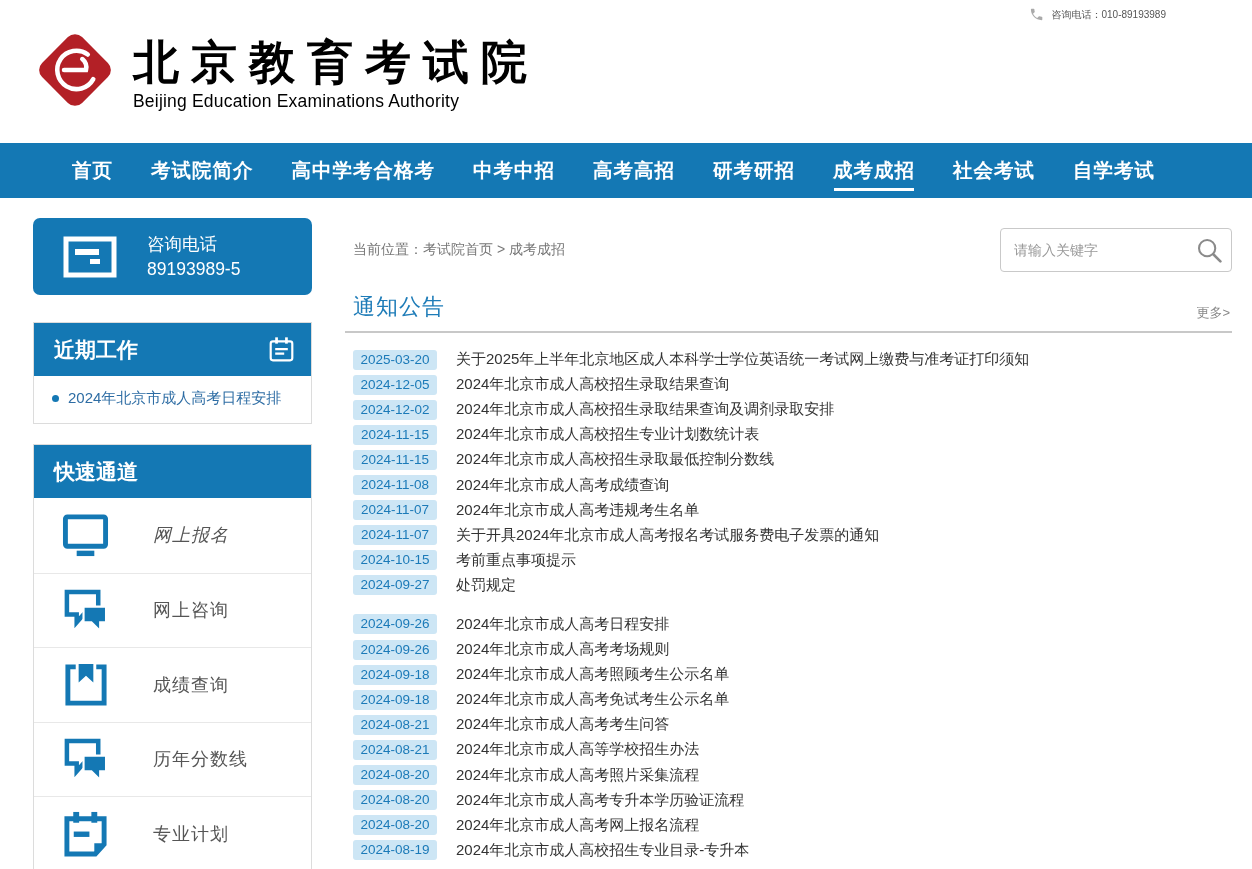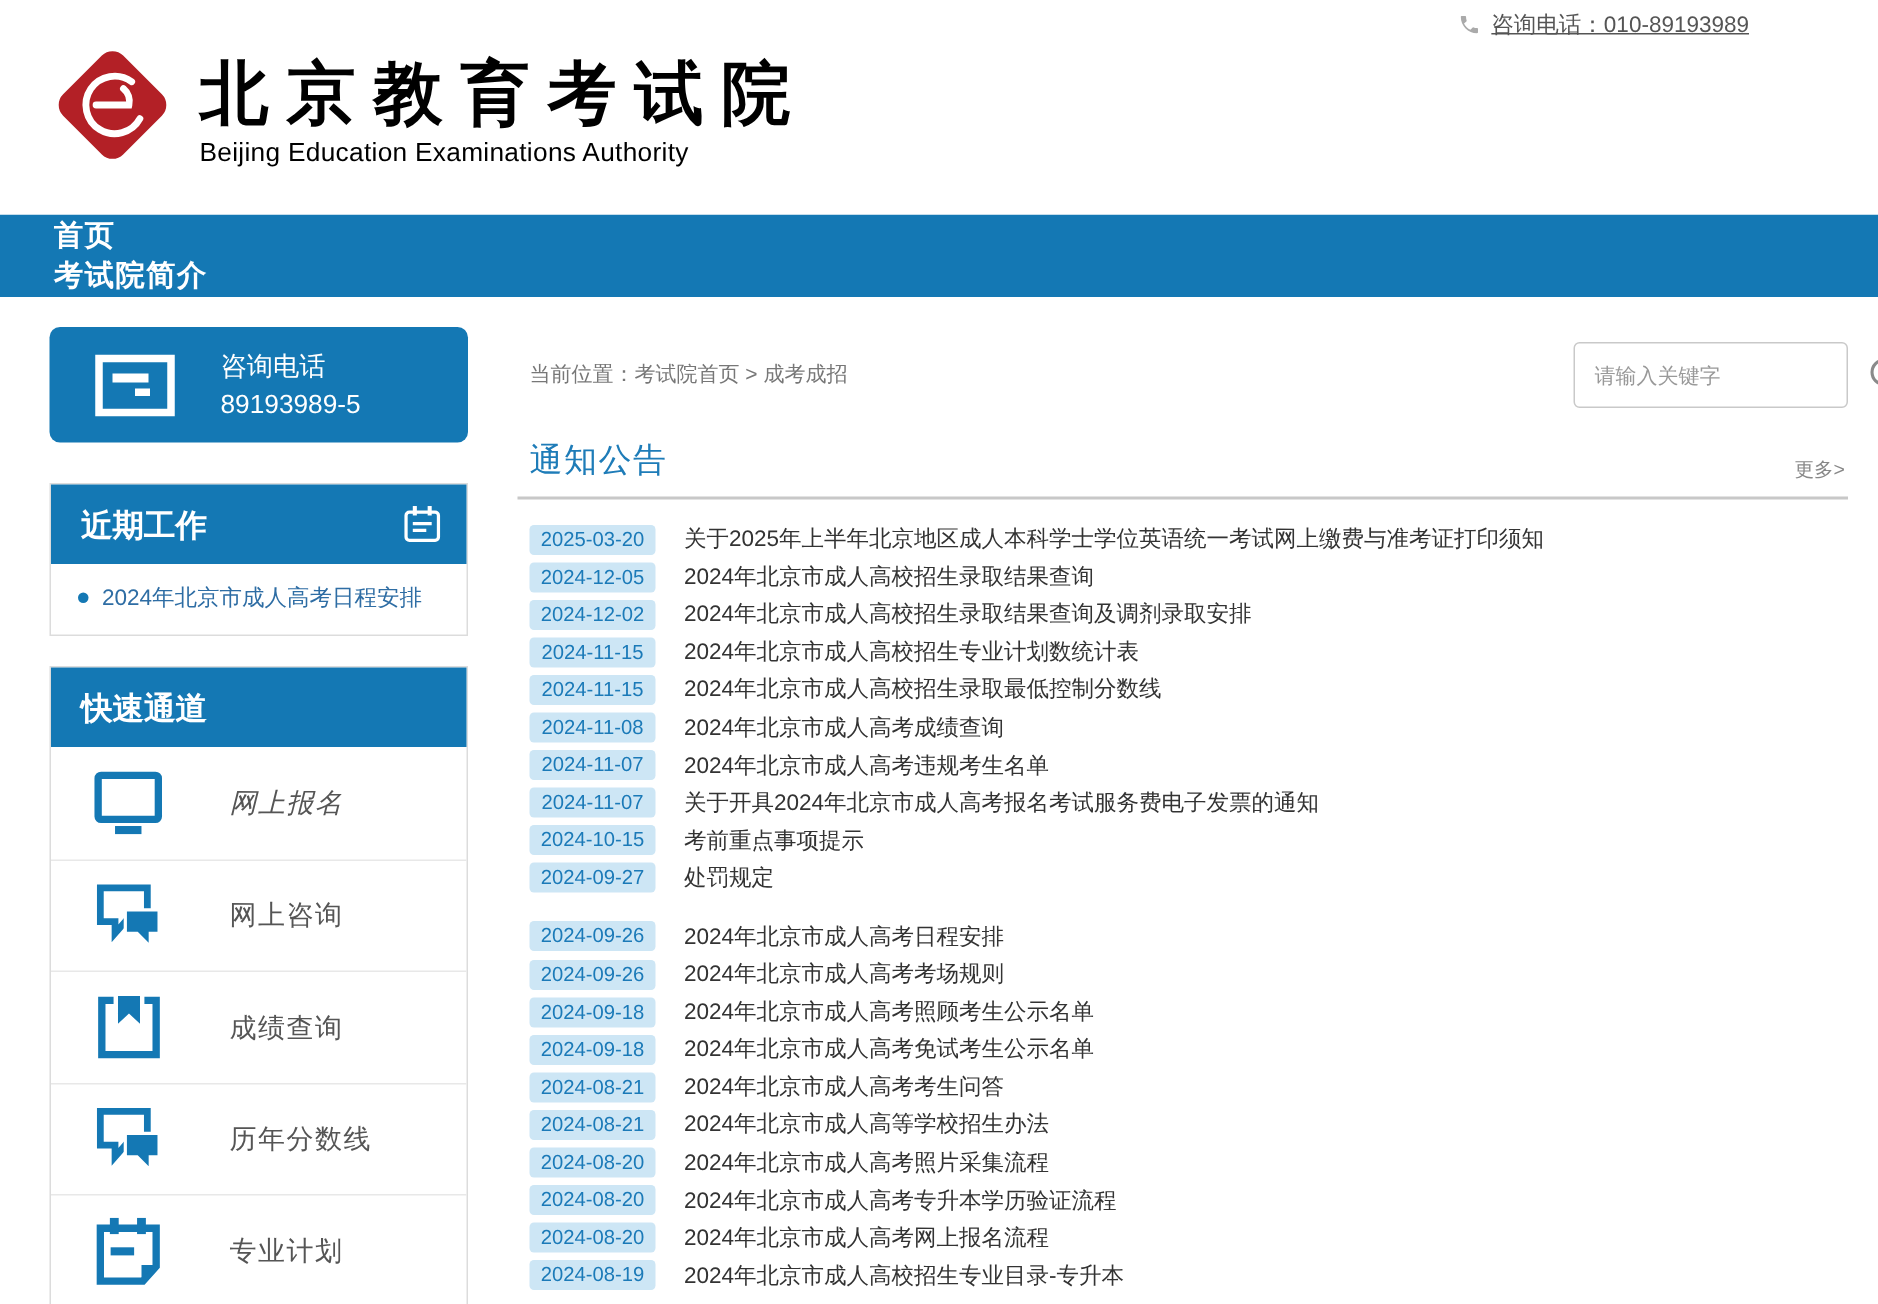--- a/index.html
+++ b/index.html
@@ -9,25 +9,25 @@
 
   
   .header { position:relative; height:143px; background:#fff; }
   .logo-group { position:absolute; left:33px; top:28px; display:flex; align-items:flex-start; }
   .logo-mark { width:84px; height:84px; flex:none; }
   .logo-text { margin-left:16px; padding-top:6px; }
   .site-title { font-family:"DejaVu Serif","Liberation Serif",serif; font-size:46px; font-weight:700;
     color:#000; letter-spacing:12px; line-height:56px; white-space:nowrap; }
   .site-subtitle { font-size:17.5px; color:#000; margin-top:1px; letter-spacing:.2px; }
   .hotline { position:absolute; top:7px; right:86px; display:flex; align-items:center; gap:7px;
-    color:#555; font-size:15px;text-decoration:underline; }
+    color:#555; font-size:10px; }
   .hotline svg { width:15px; height:15px; }
 
   
-  .topnav { height:55px; background:#1478b4; display:flex; align-items:stretch; padding-left:36px;flex-direction:column; }
+  .topnav { height:55px; background:#1478b4; display:flex; align-items:stretch; padding-left:72px; }
   .nav-item { display:flex; align-items:center; margin-right:38px; color:#fff; font-size:19.5px;
     font-weight:700; position:relative; letter-spacing:1px; }
   .nav-item.active::after { content:''; position:absolute; left:1px; right:1px; bottom:7px;
     height:3px; background:#fff; }
 
   
   .sidebar { position:absolute; left:33px; top:218px; width:279px; }
   .phone-card { height:77px; background:#1478b4; border-radius:7px; display:flex;
     align-items:center; padding-left:30px; gap:30px; color:#fff; }
   .phone-card svg { width:54px; height:42px; flex:none; }
@@ -45,21 +45,21 @@
     border-top:1px solid #e8e8e8; color:#1478b4; }
   .quick-item:first-of-type { border-top:none;font-style:italic; }
   .quick-item svg { width:47px; height:47px; flex:none; }
   .quick-item .ql { font-size:18px; color:#555; letter-spacing:1px; }
 
   
   .main { position:absolute; left:345px; top:218px; width:887px; }
   .main-top { position:relative; height:74px; }
   .breadcrumb { position:absolute; left:8px; top:23px; font-size:14px; color:#777; }
   .breadcrumb a { color:#777; }
-  .search-box { position:absolute; right:0; top:10px; width:183px; height:44px;
+  .search-box { position:absolute; right:0; top:10px; width:232px; height:44px;
     border:1px solid #c9c9c9; border-radius:4px; display:flex; align-items:center;
     padding:0 10px 0 13px; background:#fff; }
   .search-box input { border:none; outline:none; flex:1; font-size:14px; color:#333;
     font-family:inherit; background:transparent; }
   .search-box input::placeholder { color:#999; }
   .search-box .s-ico { width:28px; height:28px; flex:none; cursor:pointer; }
   .search-box .s-ico svg { width:28px; height:28px; }
 
   .notice-head { display:flex; justify-content:space-between; align-items:flex-end;
     padding:0 2px 9px 8px; }

